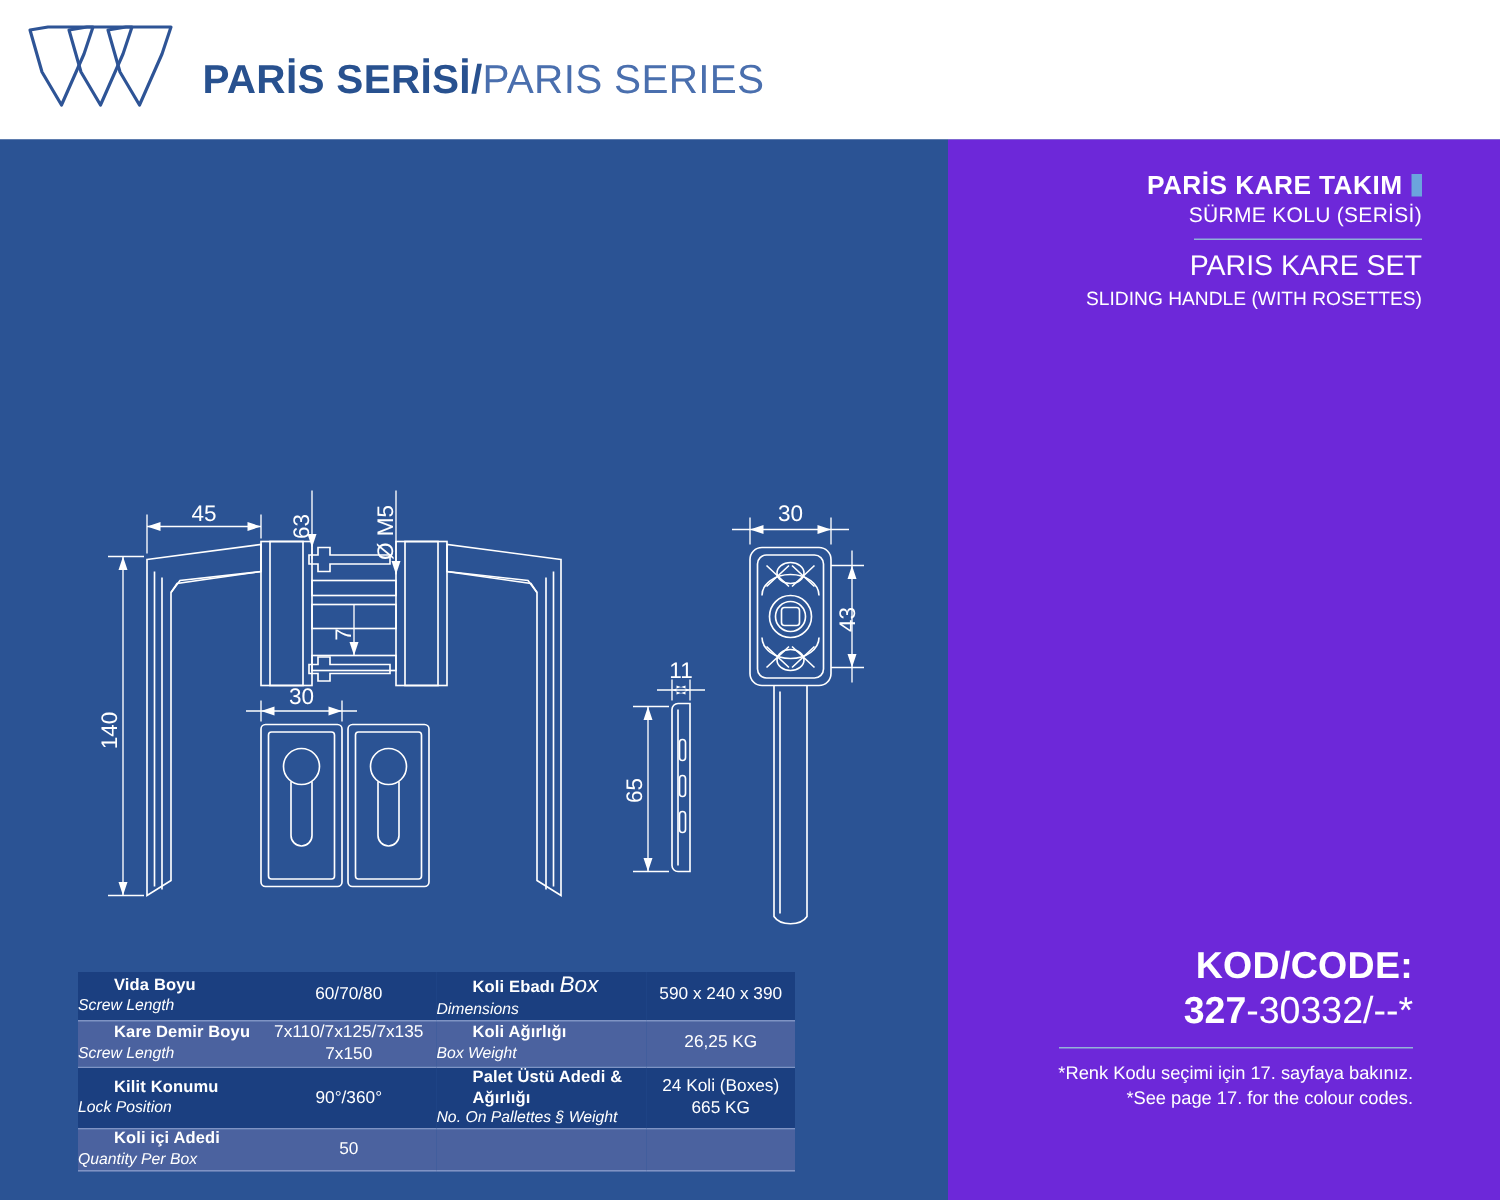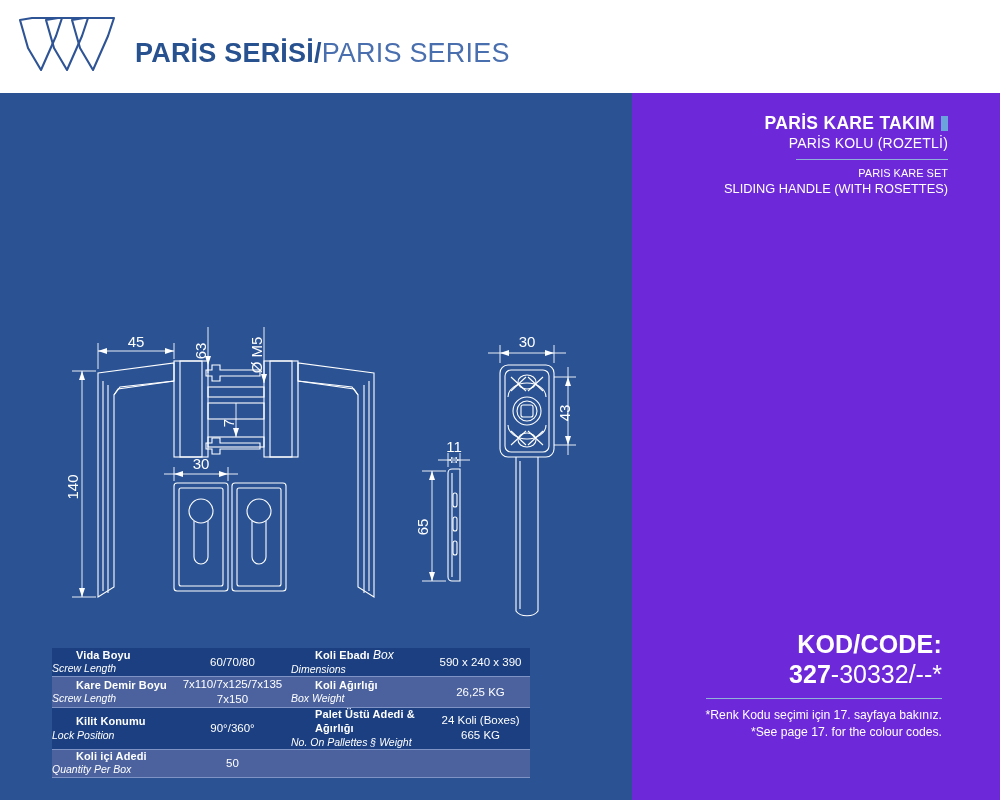--- a/index.html
+++ b/index.html
@@ -51,21 +51,21 @@
     display:inline-block;width:7px;height:15px;
     background:#6ba4dd;vertical-align:-2px;margin-left:6px;
   }
   .rp-sub{
     font-size:14px;font-weight:normal;letter-spacing:.2px;
     line-height:1.3;white-space:nowrap;margin-top:1px;
   }
   .rp-rule{
     height:1px;background:#8fb0d8;margin:7px 0 6px auto;width:152px;
   }
-  .rp-en1{font-size:11px;line-height:1.3;white-space:nowrap;}
+  .rp-en1{font-size:19px;line-height:1.3;white-space:nowrap;}
   .rp-en2{font-size:12.8px;line-height:1.3;white-space:nowrap;}
 
   
   .code-block{
     position:absolute;right:58px;top:537px;text-align:right;color:#fff;
   }
   .code-kod{font-size:25px;font-weight:bold;letter-spacing:.2px;line-height:1.15;}
   .code-val{font-size:25px;line-height:1.2;white-space:nowrap;}
   .code-val .pfx{font-weight:bold;}
   .code-rule{height:1px;background:#93b2d8;margin:9px 0 8px auto;width:236px;}
@@ -77,21 +77,21 @@
     border-collapse:collapse;
   }
   .spec-table td{
     color:#ffffff;vertical-align:middle;padding:0;
     border-bottom:1.5px solid #7f93c4;
   }
   .spec-table tr.odd td{background:#1b3f80;}
   .spec-table tr.even td{background:#4b629f;}
   .lbl{padding:6px 0 6px 9px;}
   .lbl .tr{font-size:11px;font-weight:bold;line-height:1.25;letter-spacing:.1px;padding-left:24px;}
-  .lbl .tr .inl{font-weight:normal;font-style:italic;font-size:12px;margin-top:33px;}
+  .lbl .tr .inl{font-weight:normal;font-style:italic;font-size:15px;margin-top:33px;}
   .lbl .en{font-size:10.5px;font-style:italic;line-height:1.25;}
   .val{text-align:center;font-size:11.5px;line-height:1.3;padding:5px 4px;}
   .c1{width:122px;} .c2{width:117px;} .c3{width:140px;} .c4{width:99px;text-align:center;}
 
   
   .drawing{position:absolute;left:56px;top:232px;width:520px;height:310px;}
 </style>
 </head>
 <body>
 
@@ -286,21 +286,21 @@
   </div>
 
   <div class="panel-gap"></div>
 
   <div class="right-panel">
 
     <div class="rp-title-block">
       <div class="rp-title">
         <span>PARİS KARE TAKIM</span><span class="accent-bar"></span>
       </div>
-      <div class="rp-sub">PARİS KOLU (ROZETLİ)</div>
+      <div class="rp-sub">SÜRME KOLU (SERİSİ)</div>
       <div class="rp-rule"></div>
       <div class="rp-en1">PARIS KARE SET</div>
       <div class="rp-en2">SLIDING HANDLE (WITH ROSETTES)</div>
     </div>
 
     <div class="code-block">
       <div class="code-kod">KOD/CODE:</div>
       <div class="code-val"><span class="pfx">327</span><span>-30332/--*</span></div>
       <div class="code-rule"></div>
       <div class="code-note">*Renk Kodu seçimi için 17. sayfaya bakınız.</div>

